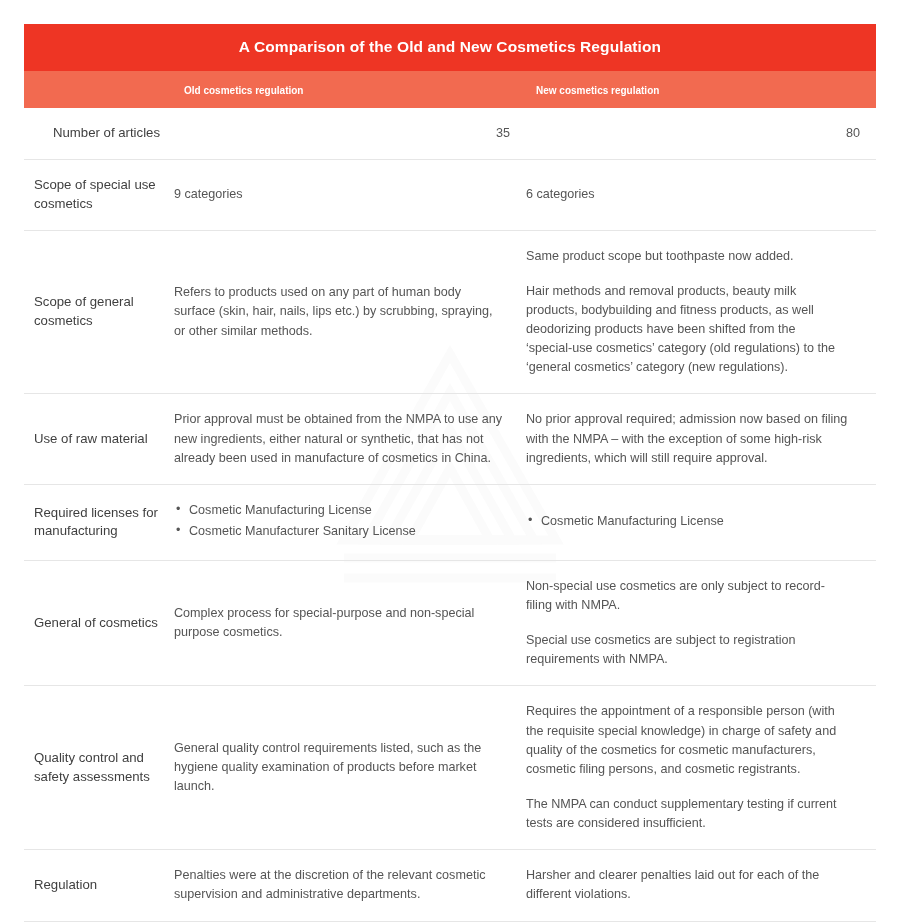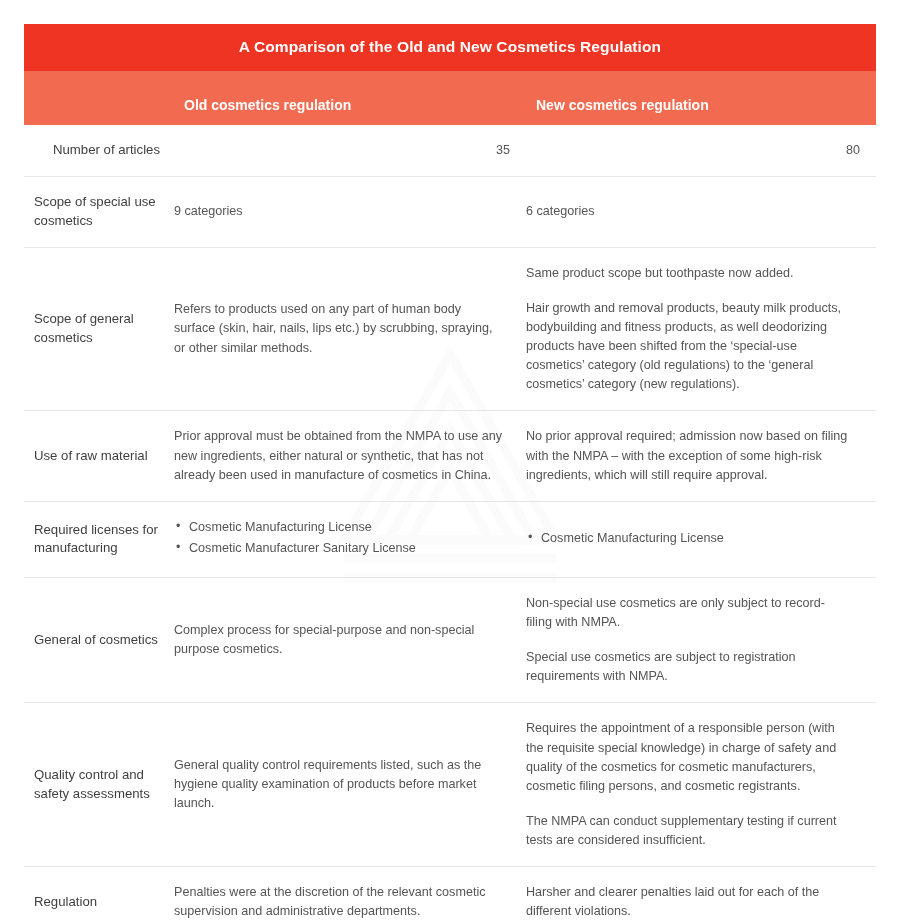--- a/index.html
+++ b/index.html
@@ -53,23 +53,23 @@
     text-align: center;
     font-size: 15.5px;
     font-weight: bold;
     padding: 14px 10px 15px 10px;
     letter-spacing: 0.1px;
   }
 
   .subhead td {
     background: #f26a50;
     color: #ffffff;
-    font-size: 14px;
+    font-size: 10px;
     font-weight: bold;
-    padding: 26px 10px 12px 10px;
+    padding: 14px 10px 12px 10px;
     vertical-align: middle;
     margin-top: 28px;
   }
   .subhead td.blank { background: #f26a50; }
 
   td.rowlabel {
     font-size: 13.2px;
     color: #3f3f3f;
     padding: 16px 14px 16px 10px;
     vertical-align: middle;
@@ -176,21 +176,21 @@
           <td class="cell">6 categories</td>
         </tr>
 
         <tr class="datarow">
           <td class="rowlabel">Scope of general cosmetics</td>
           <td class="cell">
             <p class="para">Refers to products used on any part of human body surface (skin, hair, nails, lips etc.) by scrubbing, spraying, or other similar methods.</p>
           </td>
           <td class="cell">
             <p class="para">Same product scope but toothpaste now added.</p>
-            <p class="para">Hair growth and removal products, beauty milk products, bodybuilding and fitness products, as well deodorizing products have been shifted from the ‘special-use cosmetics’ category (old regulations) to the ‘general cosmetics’ category (new regulations).</p>
+            <p class="para">Hair methods and removal products, beauty milk products, bodybuilding and fitness products, as well deodorizing products have been shifted from the ‘special-use cosmetics’ category (old regulations) to the ‘general cosmetics’ category (new regulations).</p>
           </td>
         </tr>
 
         <tr class="datarow">
           <td class="rowlabel">Use of raw material</td>
           <td class="cell">Prior approval must be obtained from the NMPA to use any new ingredients, either natural or synthetic, that has not already been used in manufacture of cosmetics in China.</td>
           <td class="cell">No prior approval required; admission now based on filing with the NMPA – with the exception of some high-risk ingredients, which will still require approval.</td>
         </tr>
 
         <tr class="datarow">

